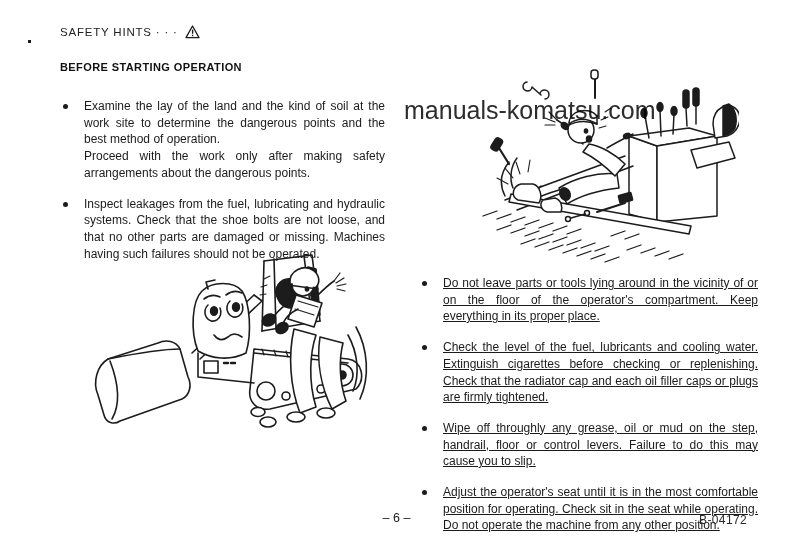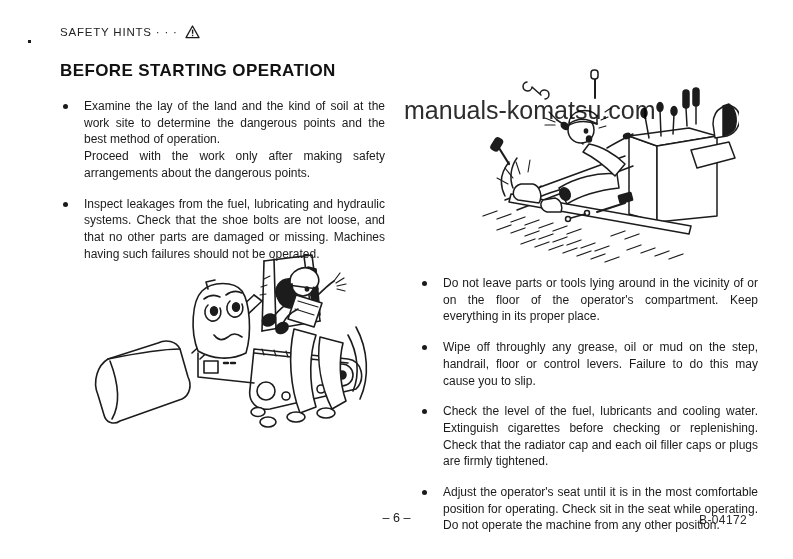--- a/index.html
+++ b/index.html
@@ -5,26 +5,26 @@
   html,body{margin:0;padding:0;background:#e8e8e8;}
   .page{
     position:relative;width:793px;height:559px;background:#ffffff;
     font-family:"Liberation Sans","DejaVu Sans",sans-serif;color:#1b1b1b;
     overflow:hidden;
   }
   .speck{position:absolute;left:28px;top:40px;width:3px;height:3px;background:#1b1b1b;}
   .hdr{position:absolute;left:60px;top:25px;display:flex;align-items:center;gap:7px;}
   .hdr-label{font-size:11.5px;letter-spacing:0.8px;color:#222;}
   .warn-svg{display:block;}
-  .title{position:absolute;left:60px;top:61px;margin:0;font-size:17px;font-weight:bold;
+  .title{position:absolute;left:60px;top:61px;margin:0;font-size:11px;font-weight:bold;
     letter-spacing:0.4px;color:#111;}
   .col{position:absolute;}
   .col-left{left:60px;top:84px;width:325px;}
   .col-left-bottom{left:60px;top:443px;width:325px;}
-  .col-right{left:419px;top:261px;width:339px;}
+  .col-right{left:419px;top:261px;width:339px;text-decoration:underline;}
   .b-item{display:flex;margin:14px 0 2px 0;}
   .b-dot{flex:none;width:5px;height:5px;border-radius:50%;background:#1b1b1b;margin:6px 16px 0 3px;}
   .b-text{margin:0;font-size:12px;line-height:16.7px;text-align:justify;white-space:pre-line;color:#1b1b1b;}
   .illus{position:absolute;}
   .illus-left{left:58px;top:249px;}
   .illus-right{left:477px;top:66px;}
   .watermark{
     position:absolute;left:381px;top:96px;font-size:25px;font-weight:400;color:#2d2d2d;
     letter-spacing:0px;white-space:nowrap;mix-blend-mode:multiply;z-index:5;margin-left:23px;
   }
@@ -216,25 +216,25 @@
 
   <div class="watermark">manuals-komatsu.com</div>
 
   <div class="col col-right">
     <div class="b-item">
       <span class="b-dot"></span>
       <p class="b-text">Do not leave parts or tools lying around in the vicinity of or on the floor of the operator's compartment. Keep everything in its proper place.</p>
     </div>
     <div class="b-item">
       <span class="b-dot"></span>
+      <p class="b-text">Check the level of the fuel, lubricants and cooling water. Extinguish cigarettes before checking or replenishing. Check that the radiator cap and each oil filler caps or plugs are firmly tightened.</p>
+    </div>
+    <div class="b-item">
+      <span class="b-dot"></span>
       <p class="b-text">Wipe off throughly any grease, oil or mud on the step, handrail, floor or control levers. Failure to do this may cause you to slip.</p>
-    </div>
-    <div class="b-item">
-      <span class="b-dot"></span>
-      <p class="b-text">Check the level of the fuel, lubricants and cooling water. Extinguish cigarettes before checking or replenishing. Check that the radiator cap and each oil filler caps or plugs are firmly tightened.</p>
     </div>
     <div class="b-item">
       <span class="b-dot"></span>
       <p class="b-text">Adjust the operator's seat until it is in the most comfortable position for operating. Check sit in the seat while operating. Do not operate the machine from any other position.</p>
     </div>
   </div>
 
   <div class="pageno">– 6 –</div>
   <div class="doccode">B-04172</div>
 

